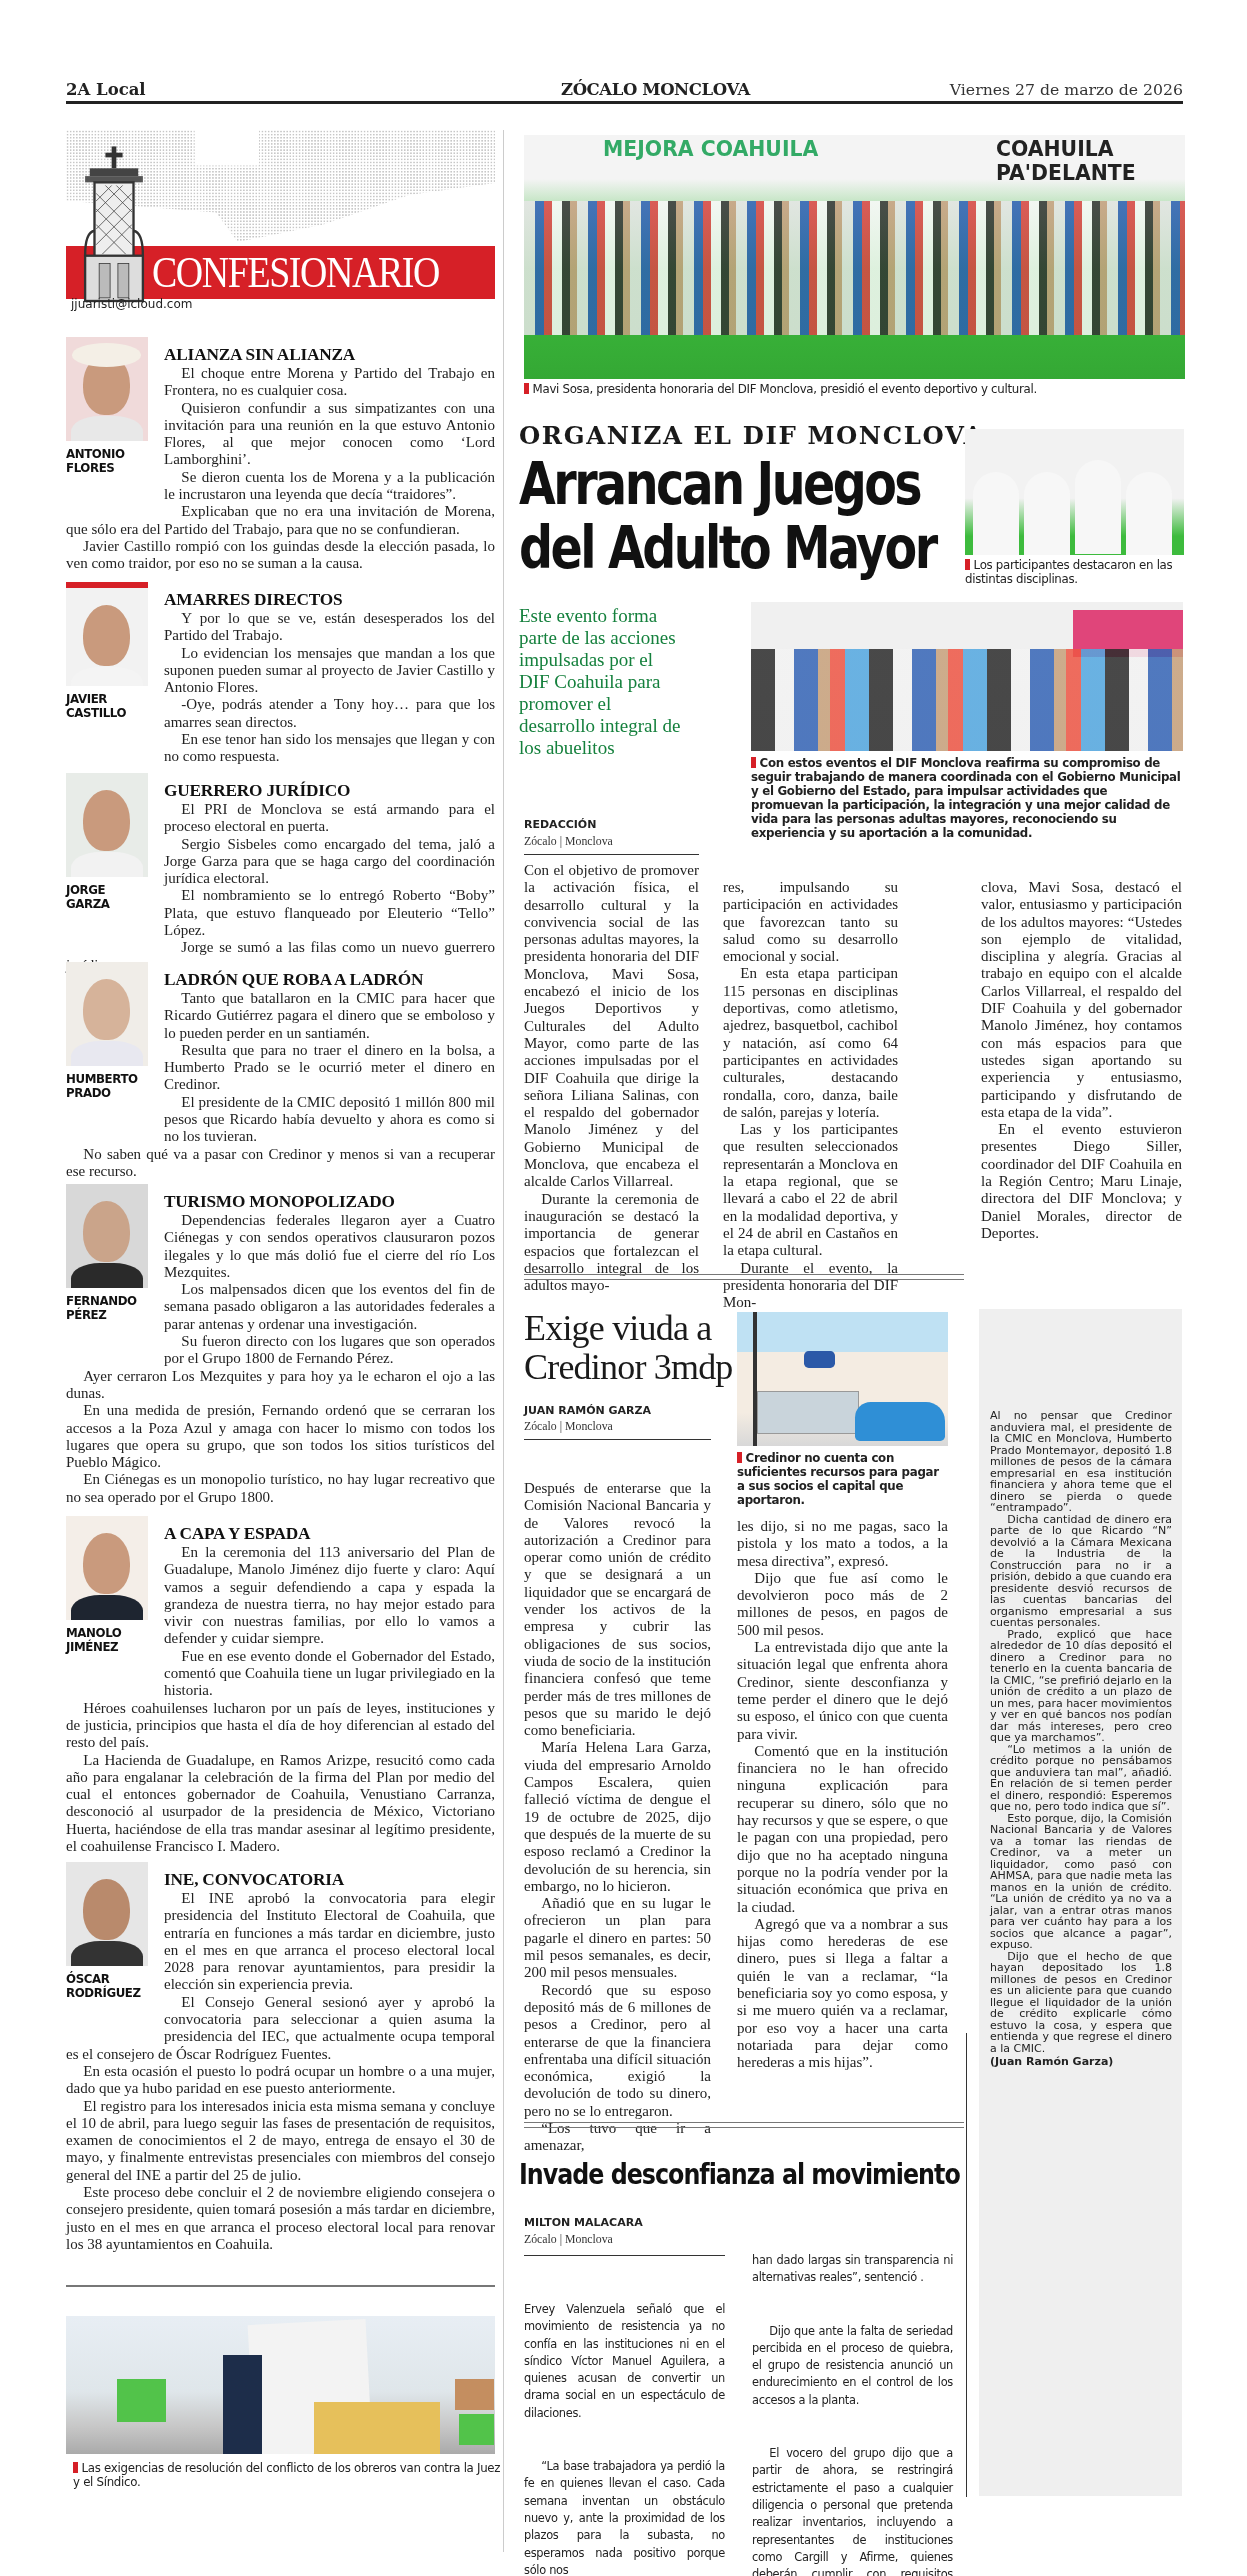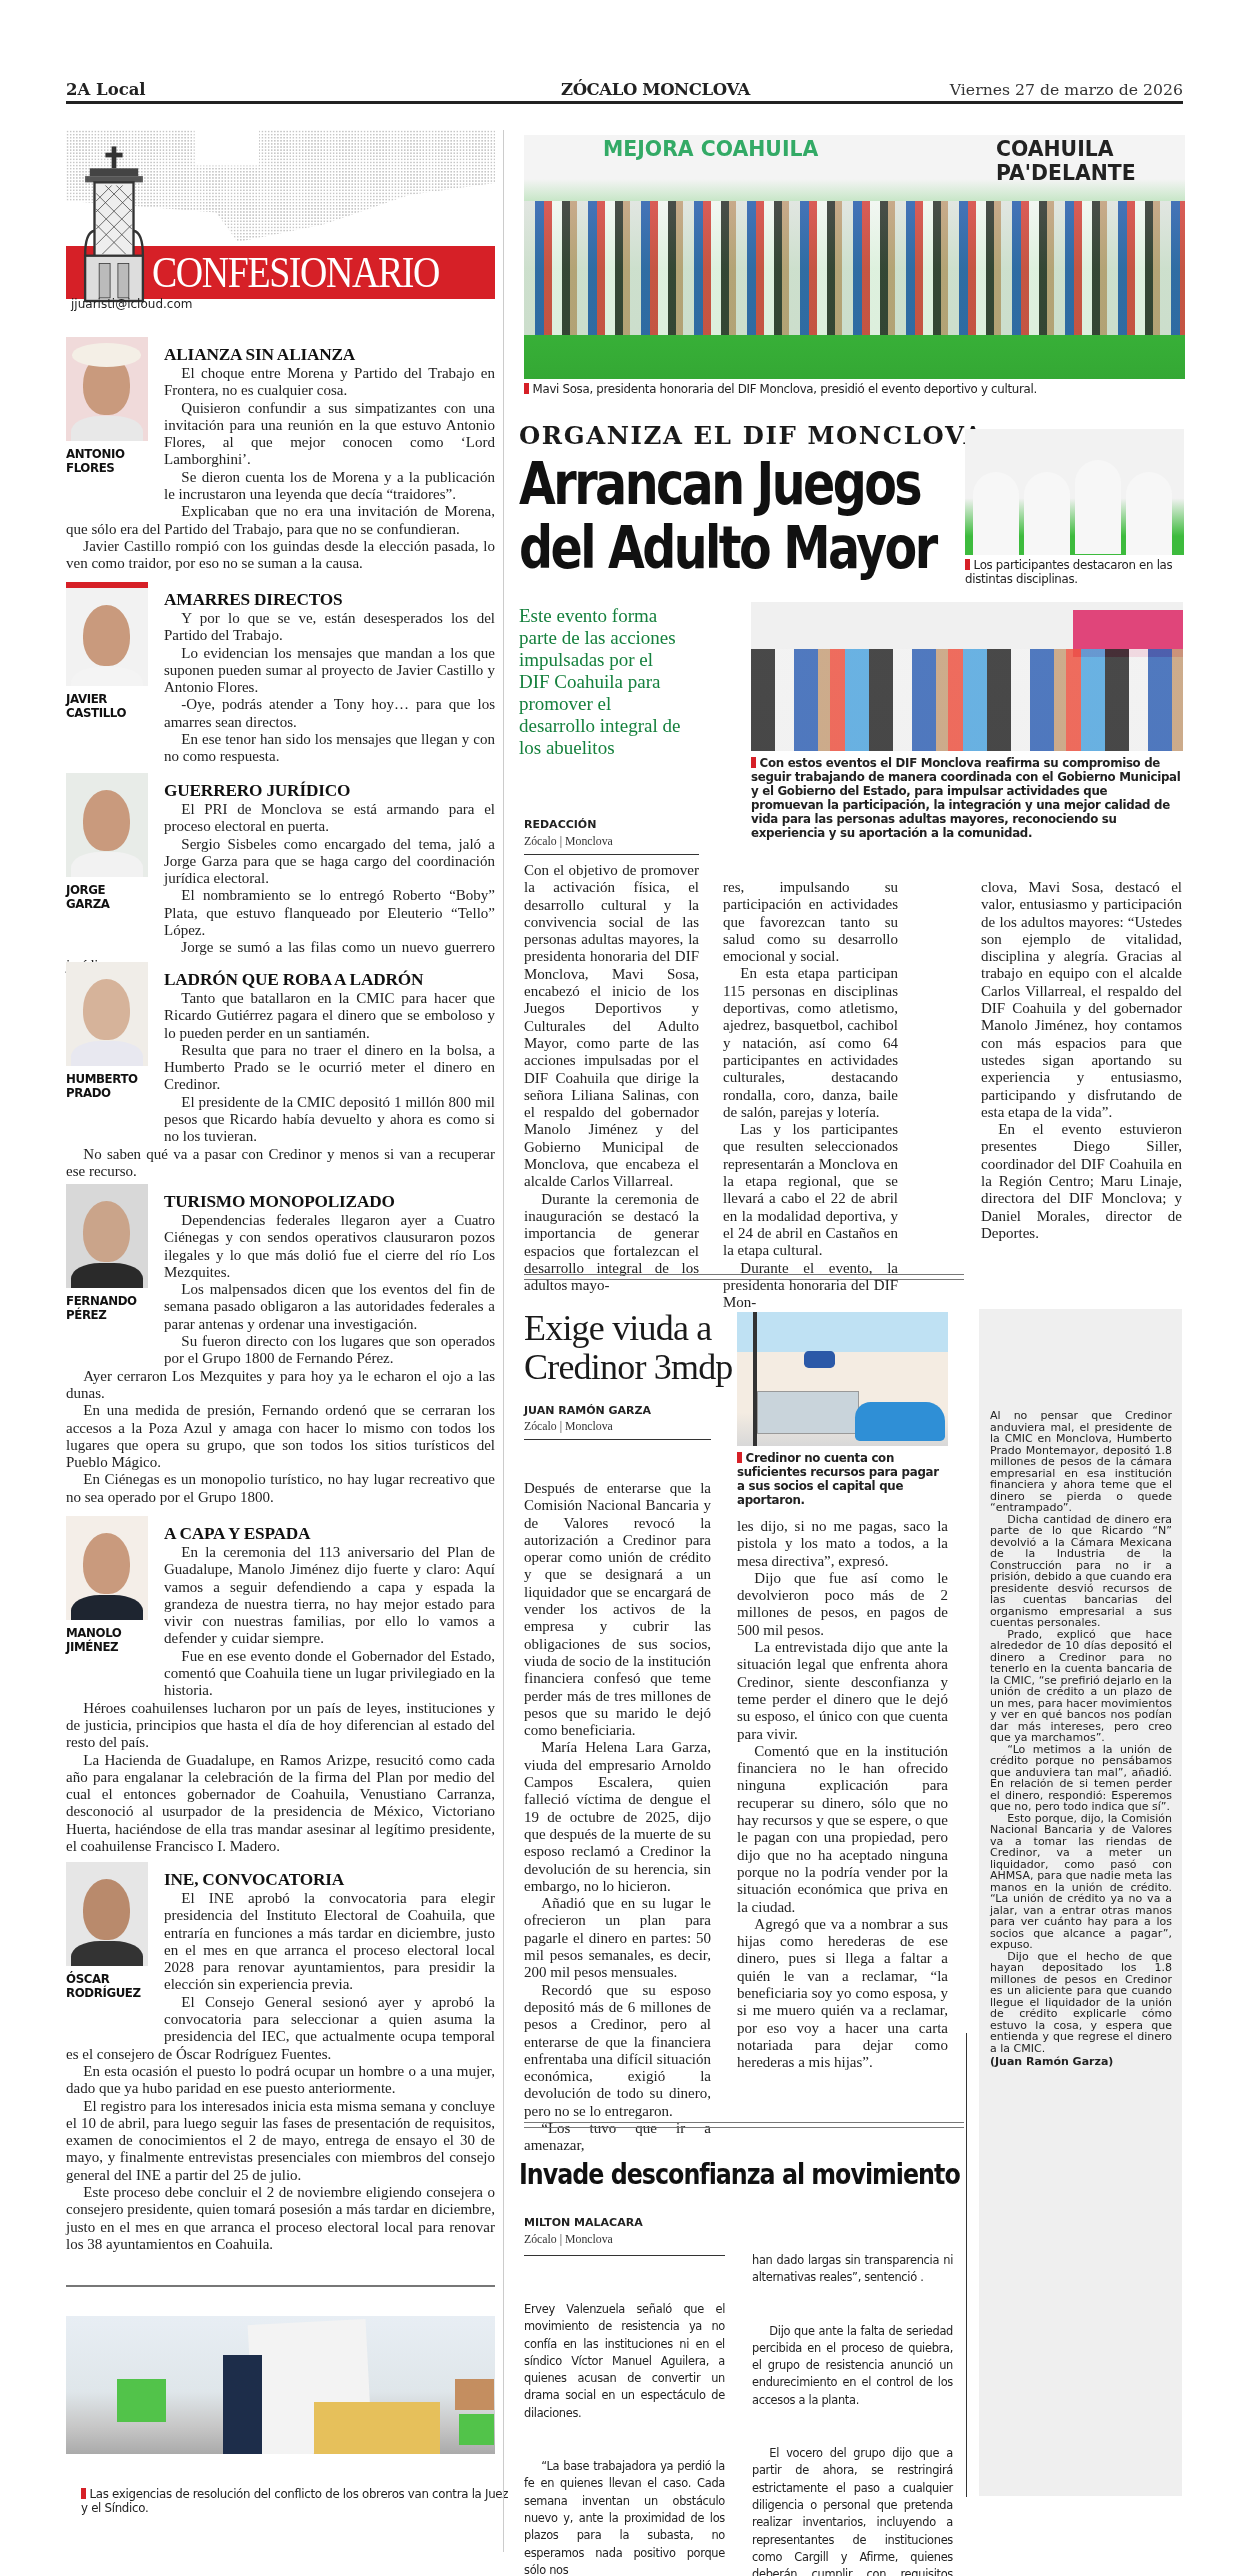--- a/index.html
+++ b/index.html
@@ -225,21 +225,21 @@
 <div class="abs col-rule" style="top:2285px;"></div>
 
 <div class="photo" style="left:66px;top:2316px;width:429px;height:138px;background:linear-gradient(180deg,#e8eef4 0%,#dfe6ea 55%,#c7c7c7 80%,#aaa 100%);">
   <div style="position:absolute;left:51px;top:63px;width:49px;height:43px;background:#52c34a;"></div>
   <div style="position:absolute;left:185px;top:6.3px;width:118px;height:132px;background:#f3f3f3;transform:rotate(-3deg);"></div>
   <div style="position:absolute;left:248px;top:86px;width:126px;height:52px;background:#e6c05b;"></div>
   <div style="position:absolute;left:157px;top:39px;width:39px;height:99px;background:#1d2d4a;"></div>
   <div style="position:absolute;left:389px;top:63px;width:39px;height:31px;background:#c48e60;"></div>
   <div style="position:absolute;left:393px;top:98px;width:35px;height:31px;background:#52c34a;"></div>
 </div>
-<div class="caption" style="left:81px;top:2461px;width:429px;margin-top:26px;"><span class="mark"></span><span>Las exigencias de resolución del conflicto de los obreros van contra la Juez y el Síndico.</span></div>
+<div class="caption" style="left:73px;top:2461px;width:429px;"><span class="mark"></span><span>Las exigencias de resolución del conflicto de los obreros van contra la Juez y el Síndico.</span></div>
 
 <div class="abs vrule"></div>
 
 <div class="photo ph-green" style="left:524px;top:135px;width:661px;height:244px;">
   <div class="ph-sign" style="left:79px;top:1.6px;">MEJORA COAHUILA</div>
   <div class="ph-sign" style="left:472px;top:1.6px;color:#222;">COAHUILA PA'DELANTE</div>
   <div class="ph-crowd"></div>
 </div>
 <div class="caption" style="left:524px;top:382px;width:661px;"><span class="mark"></span><span>Mavi Sosa, presidenta honoraria del DIF Monclova, presidió el evento deportivo y cultural.</span></div>
 

